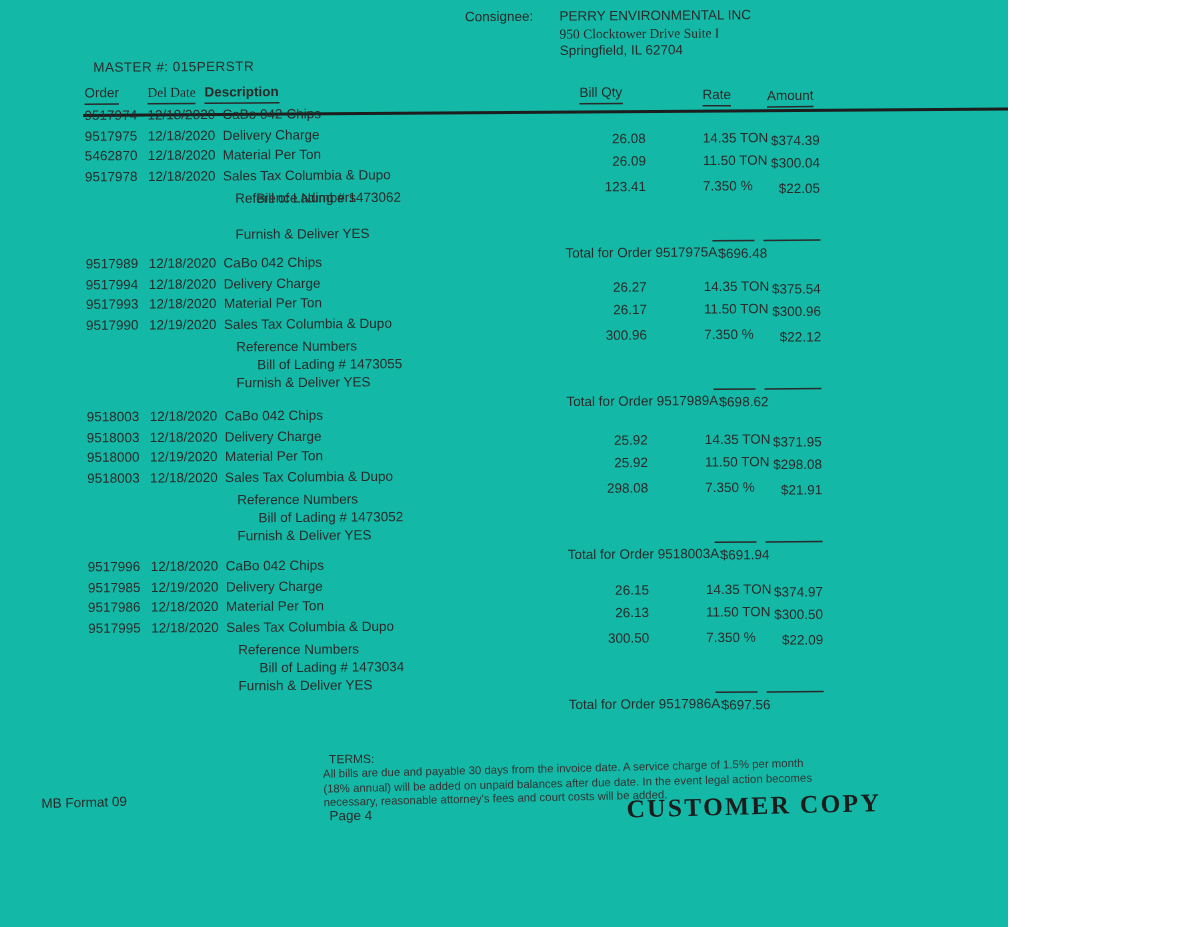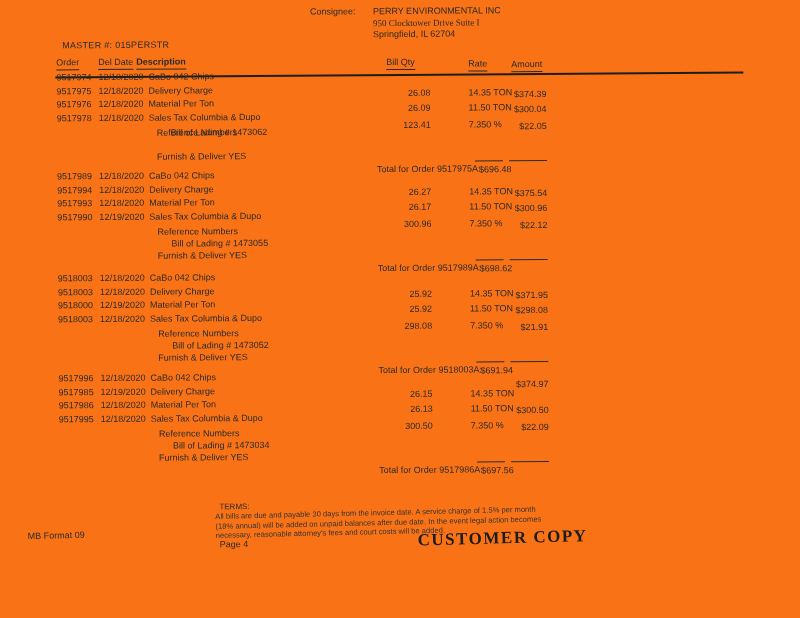--- a/index.html
+++ b/index.html
@@ -1,31 +1,31 @@
 <!DOCTYPE html>
 <html><head>
 <meta charset="utf-8">
 <style>
   html,body{margin:0;padding:0;background:#ffffff;}
   #page{
-    position:relative;width:800px;height:618px;background:#f97316;overflow:hidden;
+    position:relative;width:672px;height:618px;background:#14b8a6;overflow:hidden;
     font-family:"Liberation Sans",sans-serif;color:#2a2a2a;
   }
   #content{position:absolute;inset:0;transform:rotate(-0.4deg);}
   .t{position:absolute;font-size:9px;line-height:11px;white-space:nowrap;}
   
   .consignee-label{left:312px;top:6px;}
   .consignee-name{left:375px;top:6px;}
   .consignee-a1{left:375px;top:18px;font-family:Liberation Serif, serif;}
   .consignee-a2{left:375px;top:29px;}
   .master{left:64px;top:38px;letter-spacing:.3px;}
   
   .colhead{border-bottom:1px solid #2a2a2a;padding-bottom:1px;}
   .ch-order{left:58px;top:55px;}
-  .ch-date{left:100px;top:55px;}
+  .ch-date{left:100px;top:55px;font-family:Liberation Serif, serif;}
   .ch-desc{left:138px;top:55px;font-weight:bold;}
   .ch-qty{left:388px;top:57px;}
   .ch-rate{left:470px;top:59px;}
   .ch-amount{left:513px;top:60px;}
   .header-rule{position:absolute;left:57px;top:74px;width:688px;height:2px;background:#1d1d1d;}
   
   .block{position:absolute;left:0;width:800px;height:100px;}
   .c-order{left:58px;}
   .c-date{left:100px;}
   .c-desc{left:150px;}
@@ -75,21 +75,21 @@
     <div class="header-rule"></div>
 
     <div id="blocks-container">
   <div class="block" style="top: 70px;">
     <span class="t c-order" style="top:0">9517974</span>
     <span class="t c-date" style="top:0">12/18/2020</span>
     <span class="t c-desc" style="top:0">CaBo 042 Chips</span>
     <span class="t c-order" style="top:14px">9517975</span>
     <span class="t c-date" style="top:14px">12/18/2020</span>
     <span class="t c-desc" style="top:14px">Delivery Charge</span>
-    <span class="t c-order" style="top:27px">9517976</span>
+    <span class="t c-order" style="top:27px">5462870</span>
     <span class="t c-date" style="top:27px">12/18/2020</span>
     <span class="t c-desc" style="top:27px">Material Per Ton</span>
     <span class="t c-order" style="top:41px">9517978</span>
     <span class="t c-date" style="top:41px">12/18/2020</span>
     <span class="t c-desc" style="top:41px">Sales Tax Columbia &amp; Dupo</span>
 
     <span class="t ref-title" style="top:56px">Reference Numbers</span>
     <span class="t ref-bol" style="top:56px">Bill of Lading #  1473062</span>
     <span class="t ref-furnish" style="top:80px">Furnish &amp; Deliver  YES</span>
 
@@ -190,21 +190,21 @@
     <span class="t c-order" style="top:41px">9517995</span>
     <span class="t c-date" style="top:41px">12/18/2020</span>
     <span class="t c-desc" style="top:41px">Sales Tax Columbia &amp; Dupo</span>
 
     <span class="t ref-title" style="top:56px">Reference Numbers</span>
     <span class="t ref-bol" style="top:68px">Bill of Lading #  1473034</span>
     <span class="t ref-furnish" style="top:80px">Furnish &amp; Deliver  YES</span>
 
     <span class="t c-qty" style="top:18px">26.15</span>
     <span class="t c-rate" style="top:18px">14.35 TON</span>
-    <span class="t c-amt" style="top:9px">$374.97</span>
+    <span class="t c-amt" style="top:20px">$374.97</span>
     <span class="t c-qty" style="top:33px">26.13</span>
     <span class="t c-rate" style="top:33px">11.50 TON</span>
     <span class="t c-amt" style="top:35px">$300.50</span>
     <span class="t c-qty" style="top:50px">300.50</span>
     <span class="t c-rate" style="top:50px">7.350 %</span>
     <span class="t c-amt" style="top:52px">$22.09</span>
 
     <div class="ovl ovl-a" style="top:91px"></div>
     <div class="ovl ovl-b" style="top:91px"></div>
     <span class="t total-label" style="top:94px">Total for Order 9517986A:</span>

